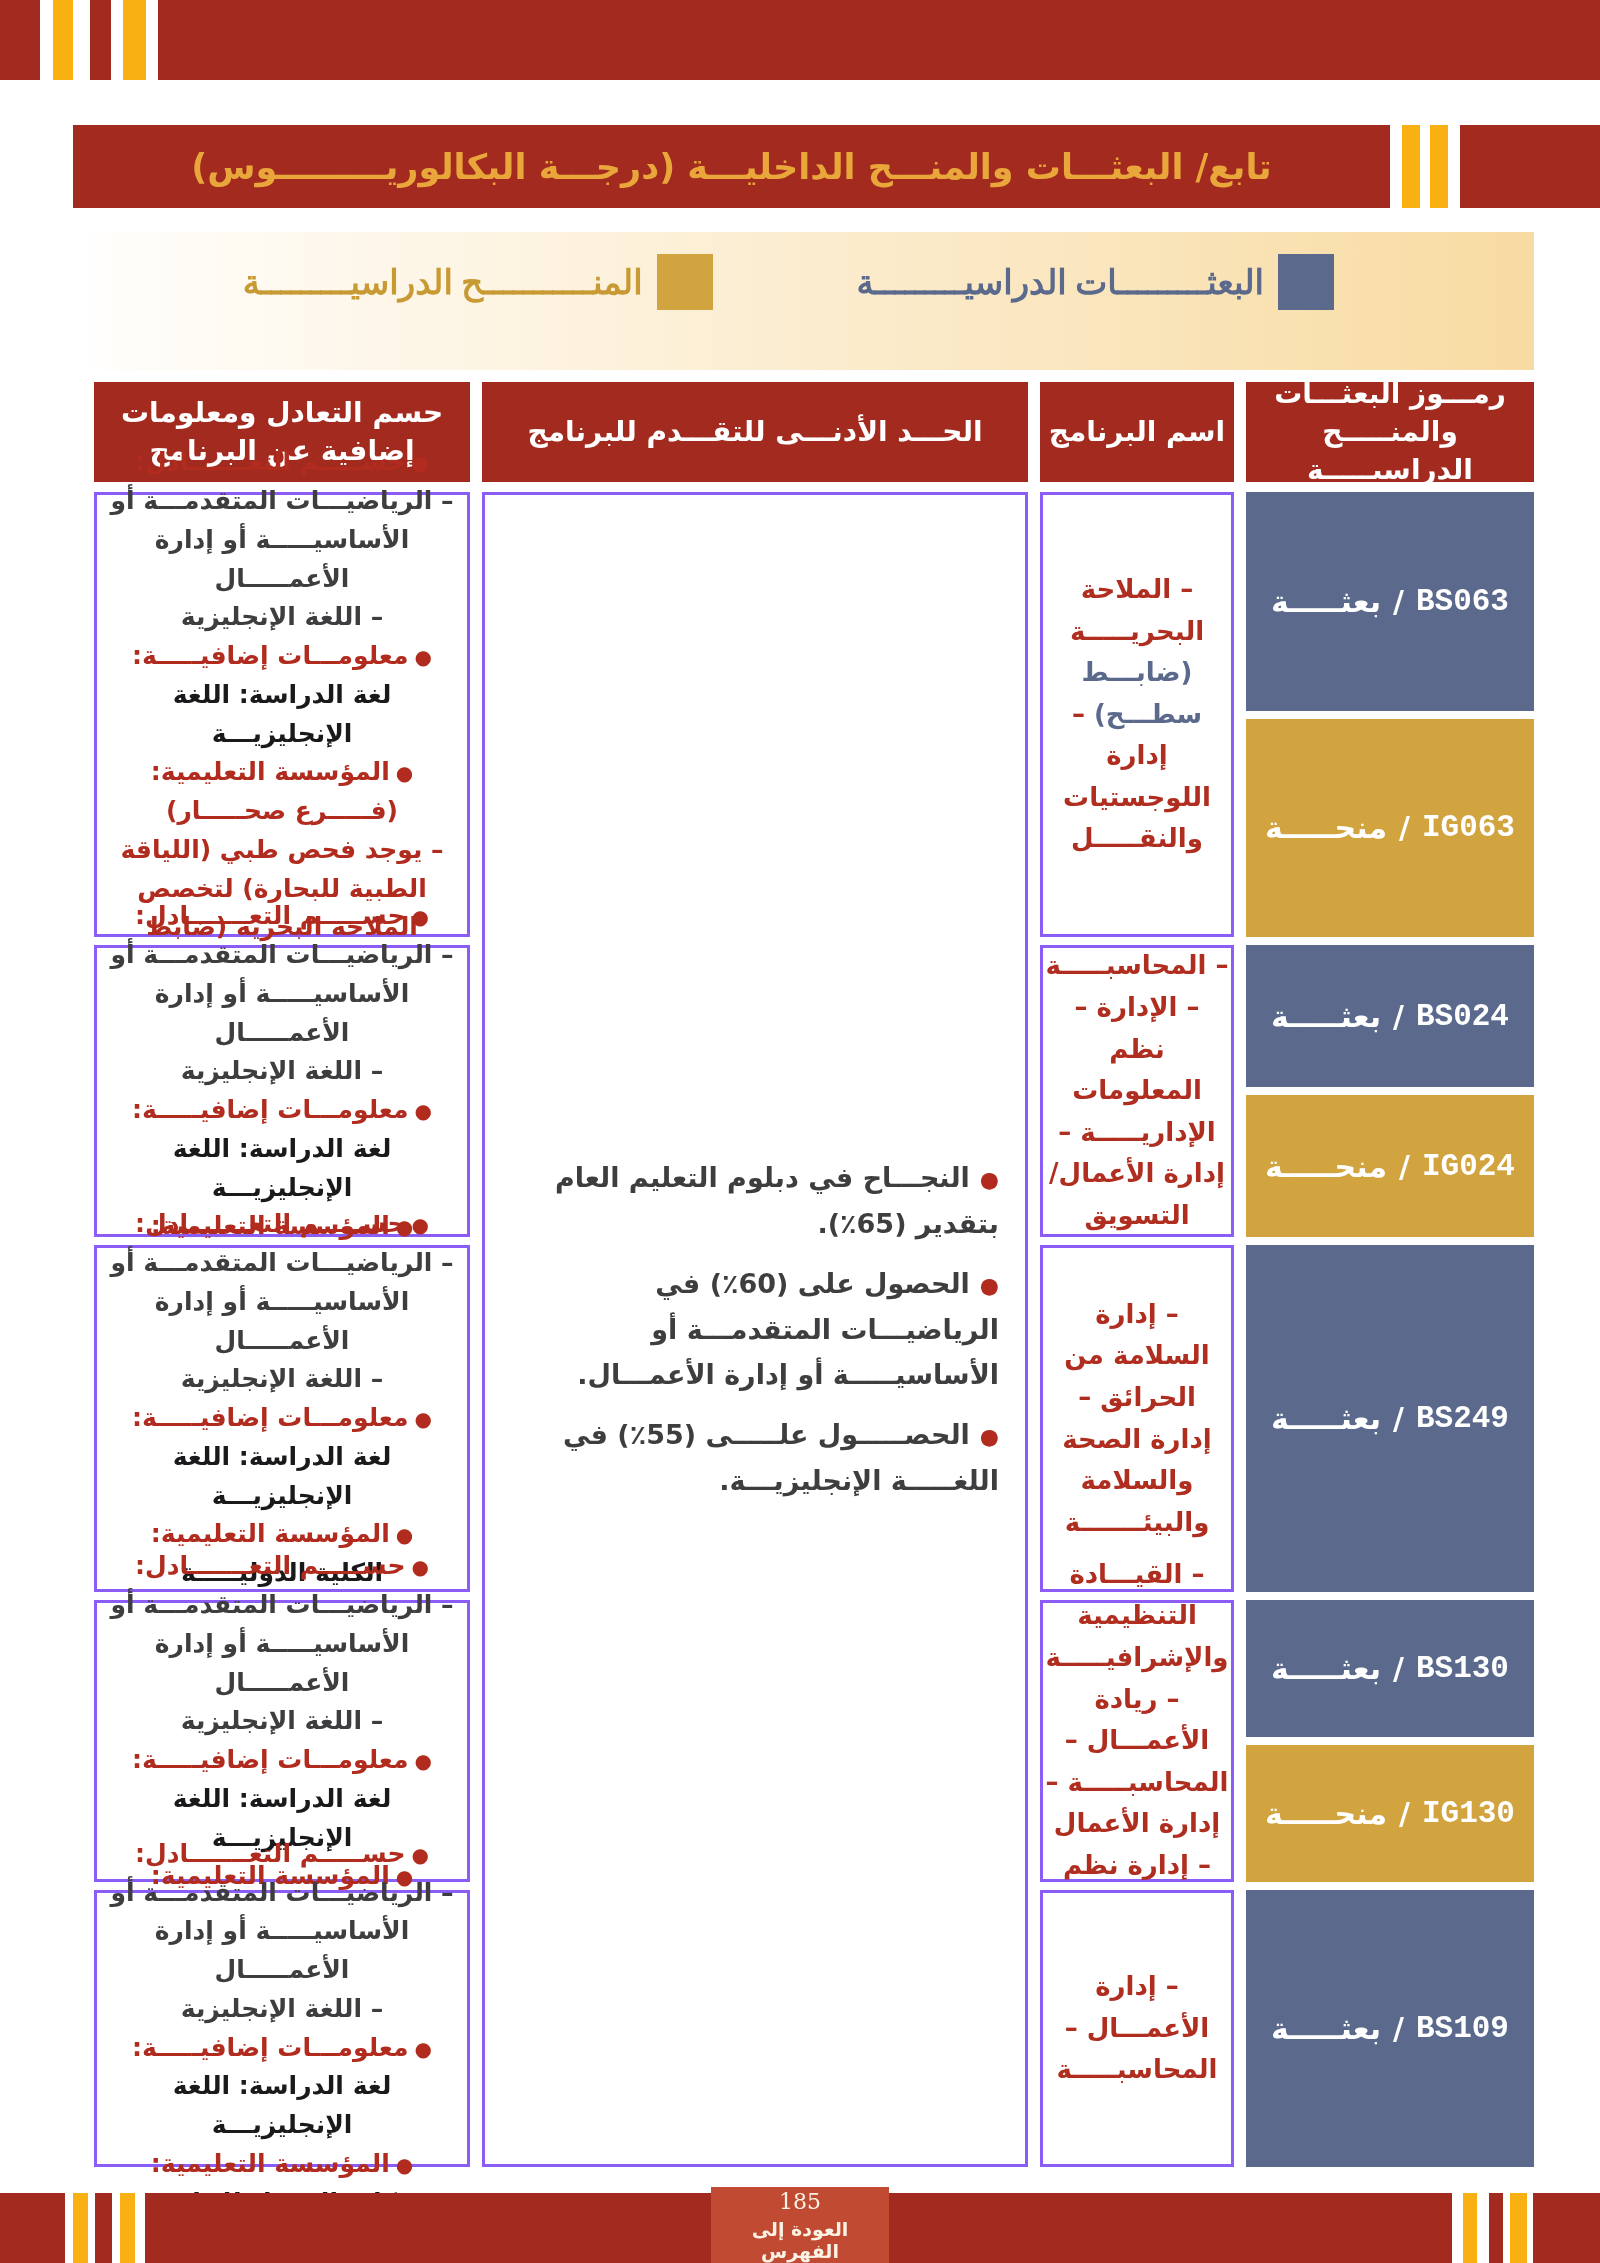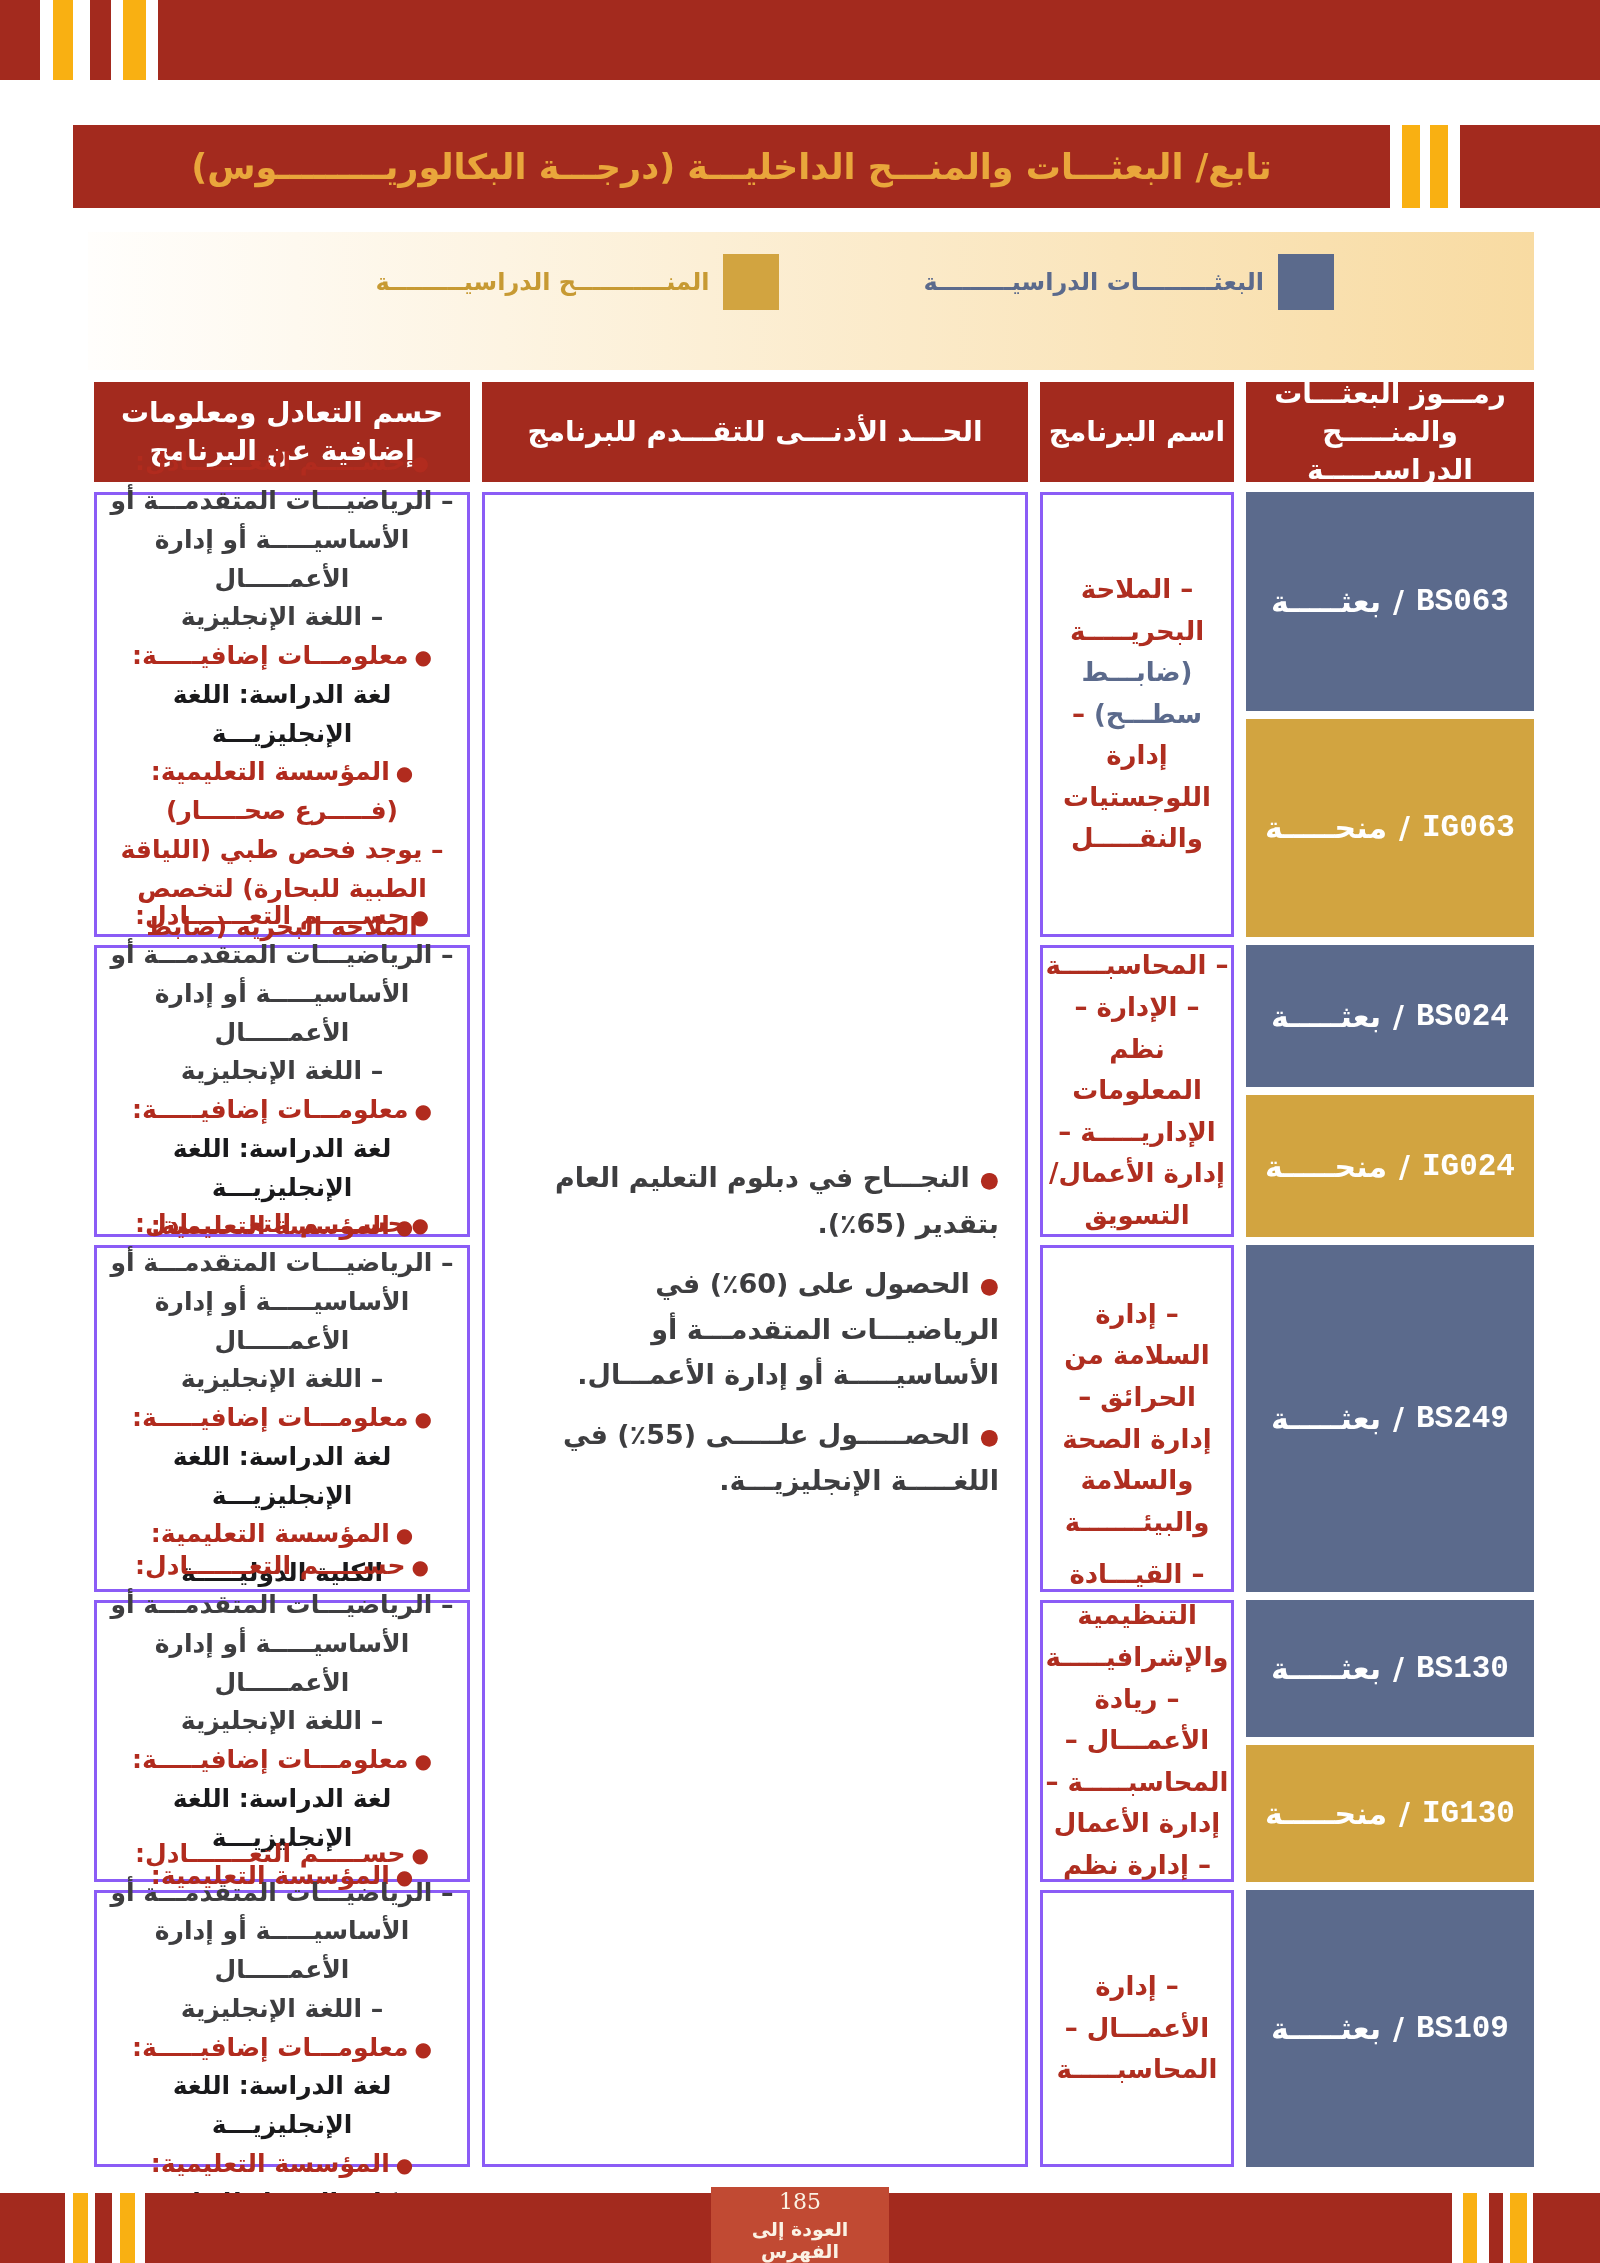--- a/index.html
+++ b/index.html
@@ -42,21 +42,21 @@
   }
   .note-line{font-size:30px;font-weight:bold;color:#2B2B2E;}
   .note-label{color:#D9261C;text-decoration:underline;}
   .legend-row{
     margin-top:10px;display:flex;align-items:center;gap:14px;
     padding-right:170px;
   }
   .swatch{width:56px;height:56px;display:inline-block;}
   .swatch.blue{background:#5B6A8C;}
   .swatch.gold{background:#D2A440;}
-  .legend-label{font-size:24px;font-weight:bold;}
+  .legend-label{font-size:34px;font-weight:bold;font-family:Liberation Serif, serif;}
   .legend-label.blue-t{color:#5B6A8C;margin-left:130px;}
   .legend-label.gold-t{color:#C79A33;}
   
   .thead,.tbody{
     width:1440px;margin-right:66px;display:grid;direction:rtl;
     grid-template-columns:288px 194px 546px 376px;
     column-gap:12px;
   }
   .thead{margin-top:12px;grid-template-rows:100px;}
   .th{

